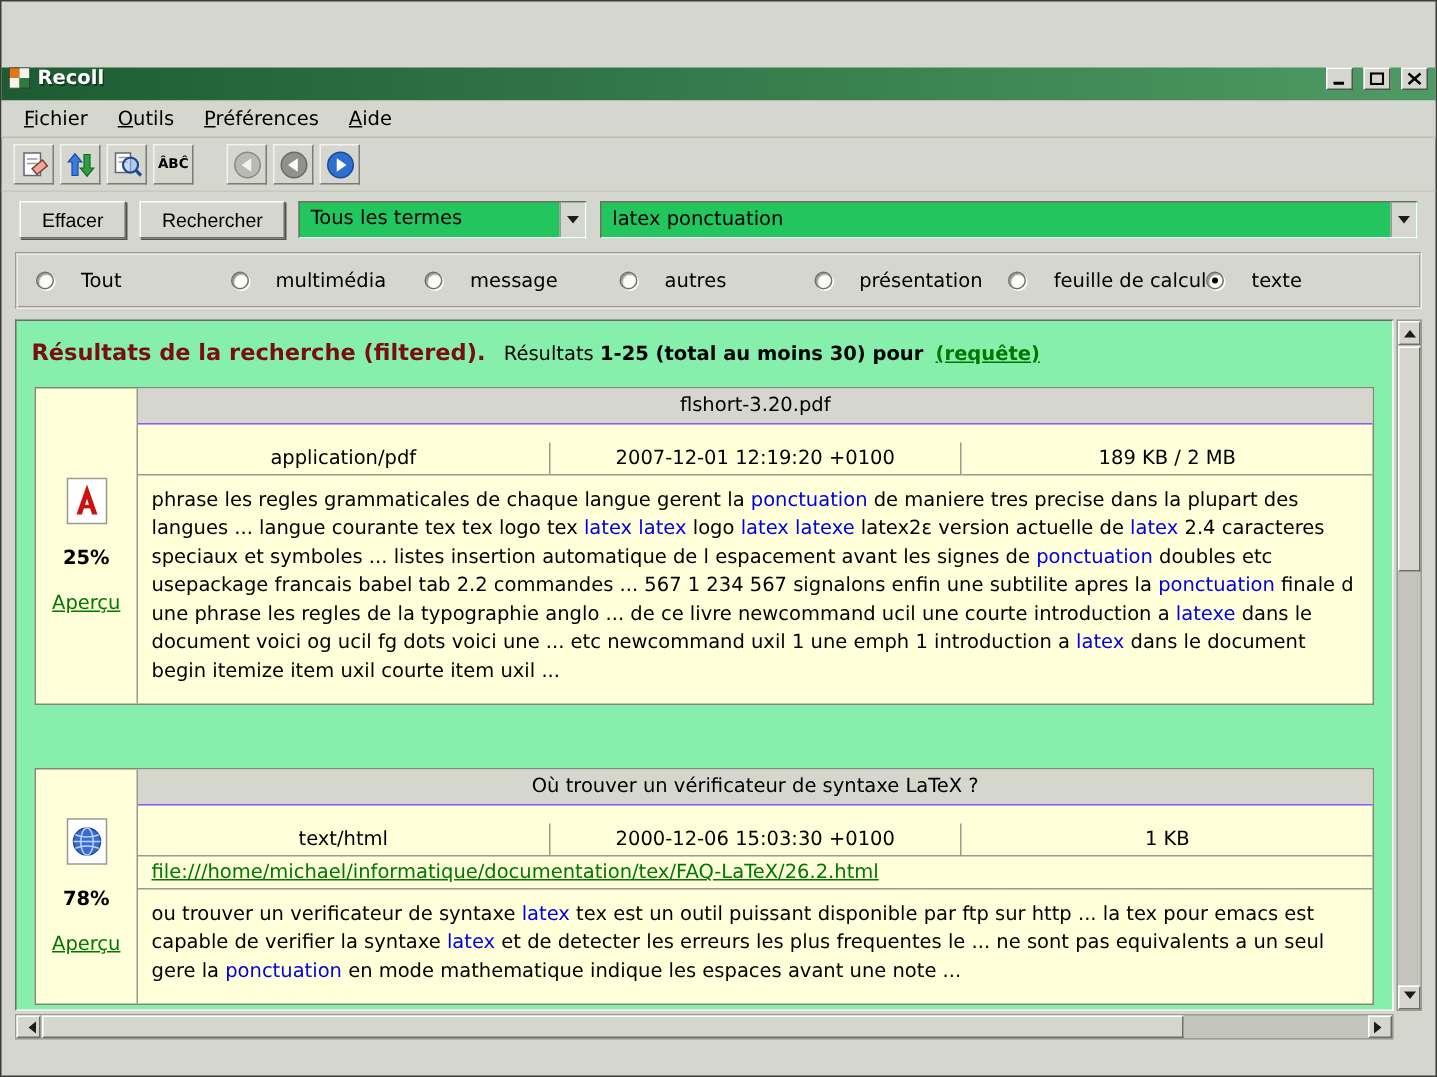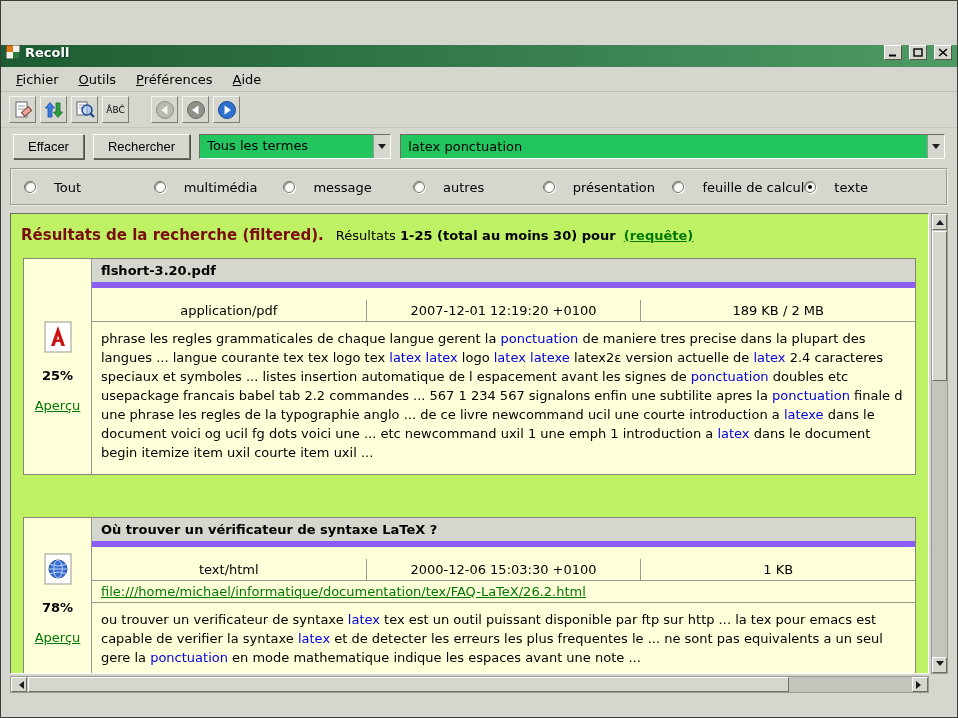--- a/index.html
+++ b/index.html
@@ -29,21 +29,21 @@
     background:#d5d6cd; border-bottom:1px solid #bcbdb4; }
   .menu-item { padding:3px 9px; }
   .menu-item u { text-decoration:underline; }
 
   
   .toolbar { flex:0 0 36px; display:flex; align-items:center; padding:3px 8px; gap:4px;
     border-bottom:1px solid #c6c7be; }
   .tb-btn { width:27px; height:27px; display:flex; align-items:center; justify-content:center;
     background:#d5d6cd; border:1px solid; border-color:#f2f2ee #7d7d75 #7d7d75 #f2f2ee; }
   .tb-gap { width:14px; }
-  .spell-label { font-weight:normal; font-size:9px; letter-spacing:0;text-align:right; }
+  .spell-label { font-weight:bold; font-size:9px; letter-spacing:0;text-align:right; }
 
   
   .search-row { flex:0 0 38px; display:flex; align-items:center; gap:9px; padding:4px 12px 6px; }
   .btn { background:#d5d6cd; border:1px solid; border-color:#ffffff #6e6e66 #6e6e66 #ffffff;
     box-shadow:1px 1px 0 0 #55554e; padding:4px 14px; font-size:13px; white-space:nowrap; }
   .combo { display:flex; align-items:stretch; height:25px; background:#22c55e;
     border:1px solid; border-color:#6e6e66 #ffffff #ffffff #6e6e66; }
   .combo-value { flex:1; padding:3px 7px; white-space:nowrap; overflow:hidden; }
   .combo-arrow { width:17px; background:#d5d6cd; border-left:1px solid #9a9a91;
     display:flex; align-items:center; justify-content:center; }
@@ -62,34 +62,34 @@
   #filter-row { display:flex; flex:1; align-items:center; }
   .radio-item { flex:1; display:flex; align-items:center; gap:18px; white-space:nowrap; }
   .radio { width:12px; height:12px; border-radius:50%; background:#fdfdf8; flex:0 0 12px;
     border:1px solid #70706a;
     box-shadow:inset 1px 1px 1px rgba(0,0,0,.45), 1px 1px 0 #fff; position:relative; }
   .radio.checked::after { content:""; position:absolute; left:3px; top:3px;
     width:4px; height:4px; border-radius:50%; background:#000; }
 
   
   .results-zone { flex:1 1 auto; min-height:0; display:flex; margin:0 9px; }
-  .results-view { flex:1; min-width:0; background:#bef264; overflow:hidden;
+  .results-view { flex:1; min-width:0; background:#86efac; overflow:hidden;
     border:1px solid; border-color:#6e6e66 #ffffff #ffffff #6e6e66; padding:6px 2px 12px; }
   .results-header { padding:6px 8px 14px; }
   .rh-title { color:#7a0e0e; font-weight:bold; font-size:15px; }
   .rh-summary { font-size:13px; margin-left:8px; }
   .rh-bold { font-weight:bold; }
   .rh-link { color:#007700; font-weight:bold; text-decoration:underline; cursor:pointer; margin-left:4px; }
 
   .result-card { display:flex; margin:0 10px; border:1px solid #85857c; background:#ffffd9; }
   .result-card + .result-card { margin-top:42px; }
   .result-left { flex:0 0 68px; border-right:1px solid #9a9a91; display:flex;
     flex-direction:column; align-items:center; justify-content:center; gap:15px; padding:10px 0; }
   .result-main { flex:1; min-width:0; display:flex; flex-direction:column; }
-  .r-title { background:#d5d6cd; border-bottom:6px solid #8b5cf6; font-weight:bold; padding:4px 9px; }
+  .r-title { background:#d5d6cd; border-bottom:1px solid #8b5cf6; font-weight:normal; padding:4px 9px;text-align:center; }
   .r-meta { display:flex; border-bottom:1px solid #9a9a91;margin-top:12px; }
   .r-cell { flex:1; text-align:center; padding:3px 6px; border-right:1px solid #9a9a91;
     white-space:nowrap; overflow:hidden; }
   .r-cell:last-child { border-right:none; }
   .r-url { border-bottom:1px solid #9a9a91; padding:3px 9px; white-space:nowrap; overflow:hidden; }
   .r-snippet { padding:7px 9px 12px; line-height:19px; }
   .hl { color:#0000e0; }
   .glink { color:#007700; text-decoration:underline; cursor:pointer; }
   .pct { font-weight:bold; }
 

